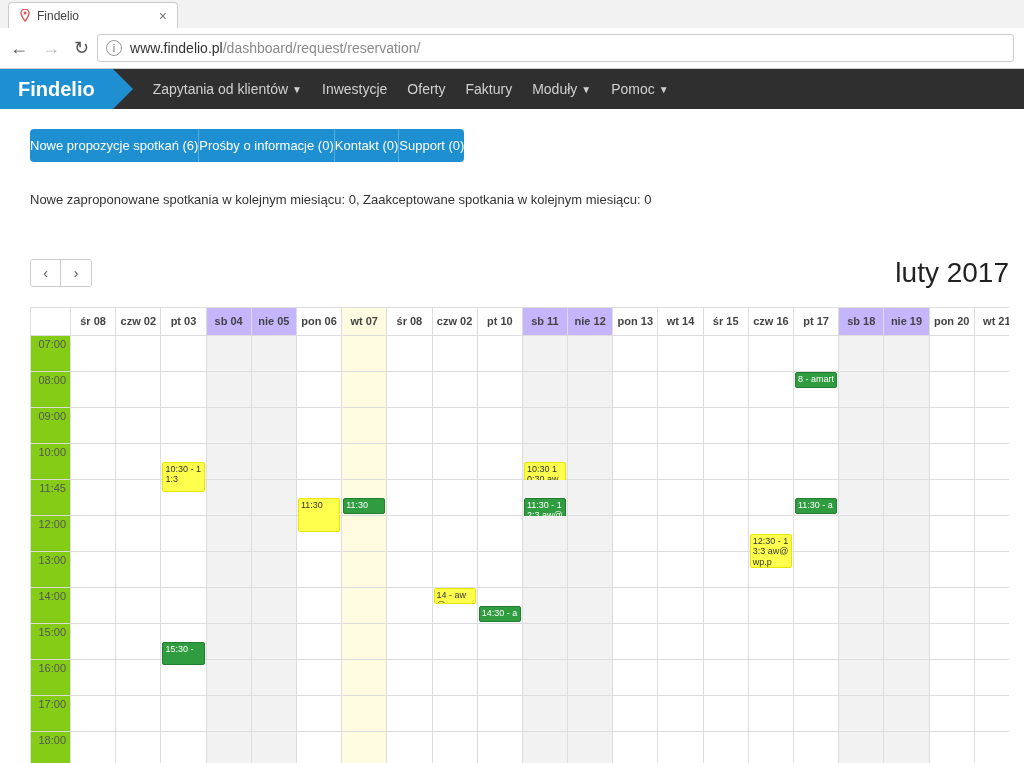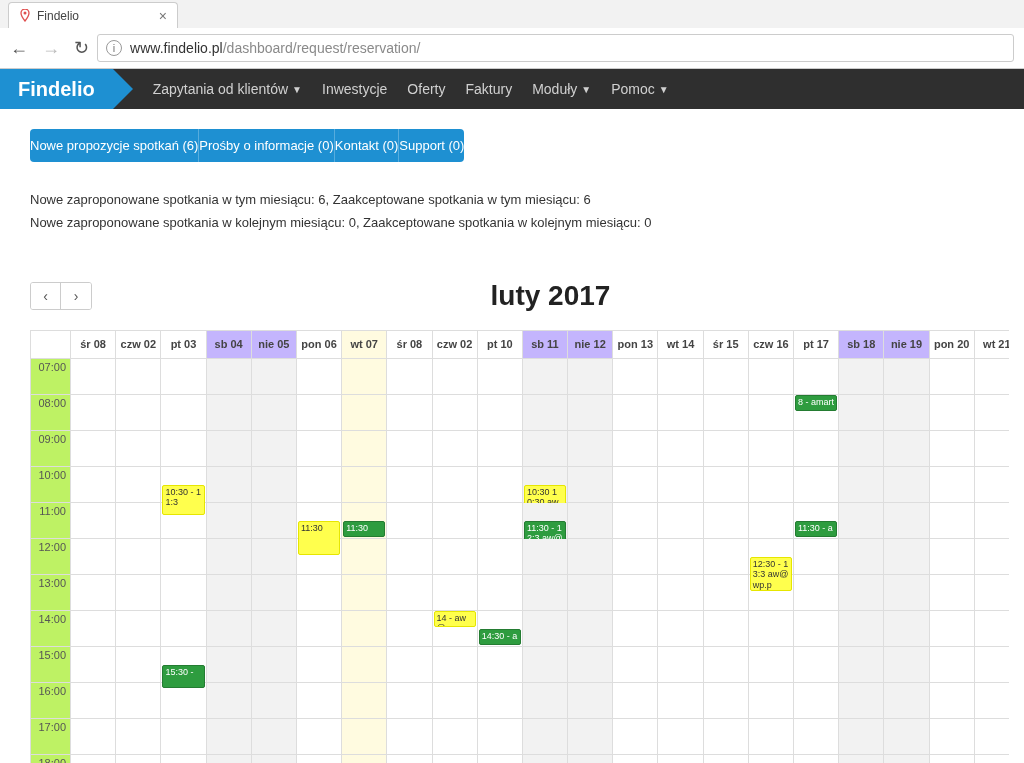--- a/index.html
+++ b/index.html
@@ -38,27 +38,27 @@
   .subtab { background:#1e90d2; color:#fff; padding: 9px 0; font-size:13px; cursor:pointer; border-right:1px solid rgba(255,255,255,0.25); }
   .subtab:last-child { border-right:none; }
 
   .summary { font-size: 13px; color:#333; margin-bottom: 8px; }
 
   
   .cal-header { display:flex; align-items:center; margin: 50px 0 18px; }
   .cal-nav { display:flex; border:1px solid #ccc; border-radius:3px; overflow:hidden; }
   .cal-nav button { width:30px; height:26px; background:#fff; border:none; border-right:1px solid #ccc; cursor:pointer; font-size:14px; color:#555; }
   .cal-nav button:last-child { border-right:none; }
-  .cal-title { flex:1; text-align:center; font-size: 28px; font-weight:bold; color:#222; }
+  .cal-title { flex:1; text-align:right; font-size: 28px; font-weight:normal; color:#222; }
 
   
   .calendar { display:flex; border-top:1px solid #ddd; border-left:1px solid #ddd; overflow: hidden; }
   .time-col { flex: 0 0 40px; }
   .time-head { height: 28px; border-bottom:1px solid #ddd; border-right:1px solid #ddd; }
-  .time-cell { height: 36px; border-bottom:1px solid #ddd; border-right:1px solid #ddd; font-size:11px; color:#555; text-align:right; padding: 2px 4px 0 0; background:#bef264; }
+  .time-cell { height: 36px; border-bottom:1px solid #ddd; border-right:1px solid #ddd; font-size:11px; color:#555; text-align:right; padding: 2px 4px 0 0; background:#84cc16; }
   .days { flex:1; display:flex; }
   .day { flex: 0 0 45.2px; min-width:45.2px; }
   .day.weekend .slot { background:#f2f2f2; }
   .day.weekend .day-head { background:#c4b5fd; }
   .day.highlight .slot { background:#fffbe0; }
   .day.highlight .day-head { background:#fffbe0; }
   .day-head { height:28px; border-bottom:1px solid #ddd; border-right:1px solid #ddd; font-size:11px; font-weight:bold; color:#444; text-align:center; padding-top:7px; white-space:nowrap; overflow:hidden; }
   .slot { height:36px; border-bottom:1px solid #ddd; border-right:1px solid #ddd; position:relative; }
   .event { position:absolute; left:1px; right:1px; border-radius:2px; font-size:9px; padding:1px 2px; overflow:hidden; line-height:1.15; white-space:normal; word-break:break-all; cursor:pointer; }
   .event.yellow { background:#ffff4d; color:#333; border:1px solid #e6e600; }
@@ -121,39 +121,38 @@
 </div>
 
 <div class="content">
   <div class="subtabs" id="subtabs">
       <div class="subtab">Nowe propozycje spotkań (6)</div>
       <div class="subtab">Prośby o informacje (0)</div>
       <div class="subtab">Kontakt (0)</div>
       <div class="subtab">Support (0)</div>
     </div>
 
-  <div class="summary">Nowe zaproponowane spotkania w tym miesiącu: 6, Zaakceptowane spotkania w tym miesiącu: 6</div>
   <div class="summary">Nowe zaproponowane spotkania w kolejnym miesiącu: 0, Zaakceptowane spotkania w kolejnym miesiącu: 0</div>
 
   <div class="cal-header">
     <div class="cal-nav">
       <button>‹</button>
       <button>›</button>
     </div>
     <div class="cal-title">luty 2017</div>
   </div>
 
   <div class="calendar" id="calendar">
       <div class="time-col">
         <div class="time-head"></div>
         <div class="time-cell">07:00</div>
         <div class="time-cell">08:00</div>
         <div class="time-cell">09:00</div>
         <div class="time-cell">10:00</div>
-        <div class="time-cell">11:00</div>
+        <div class="time-cell">11:45</div>
         <div class="time-cell">12:00</div>
         <div class="time-cell">13:00</div>
         <div class="time-cell">14:00</div>
         <div class="time-cell">15:00</div>
         <div class="time-cell">16:00</div>
         <div class="time-cell">17:00</div>
         <div class="time-cell">18:00</div>
       </div>
       <div class="days">
         <div class="day">

